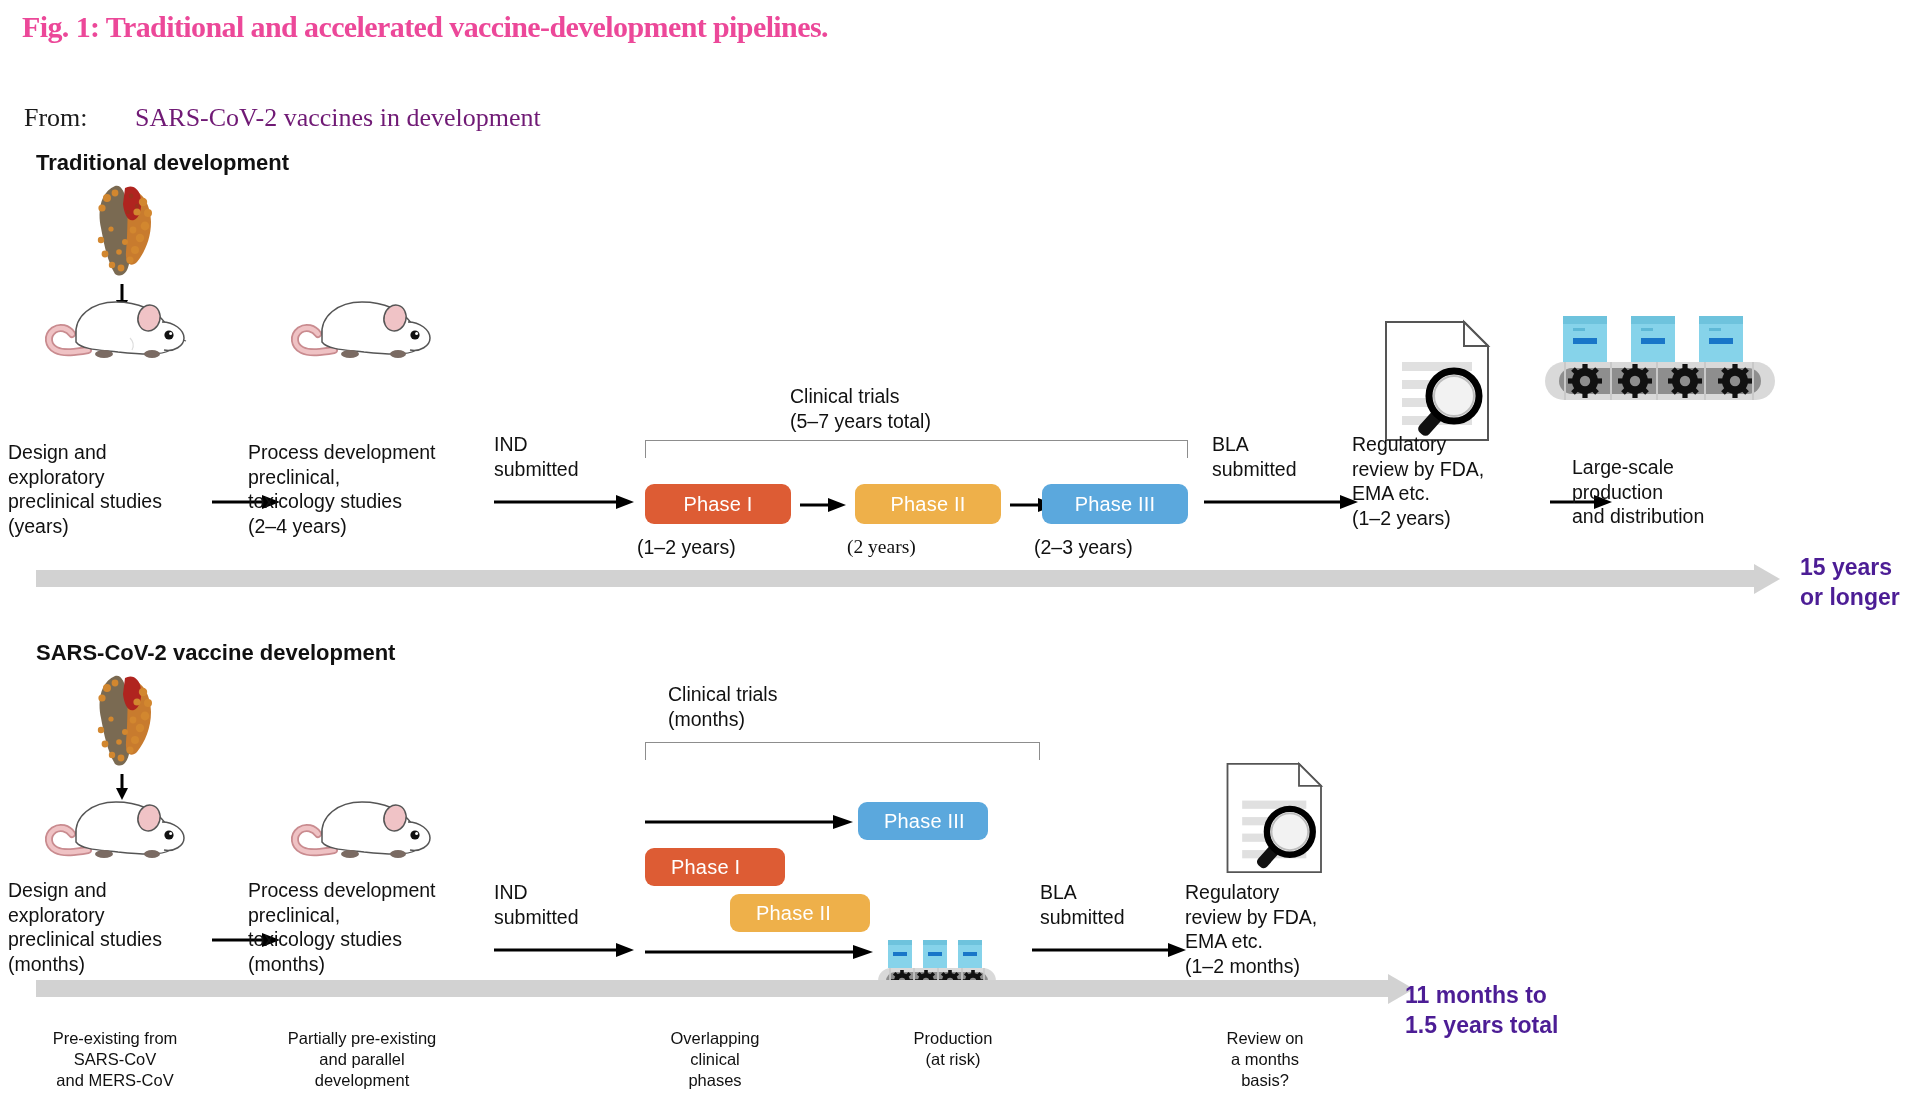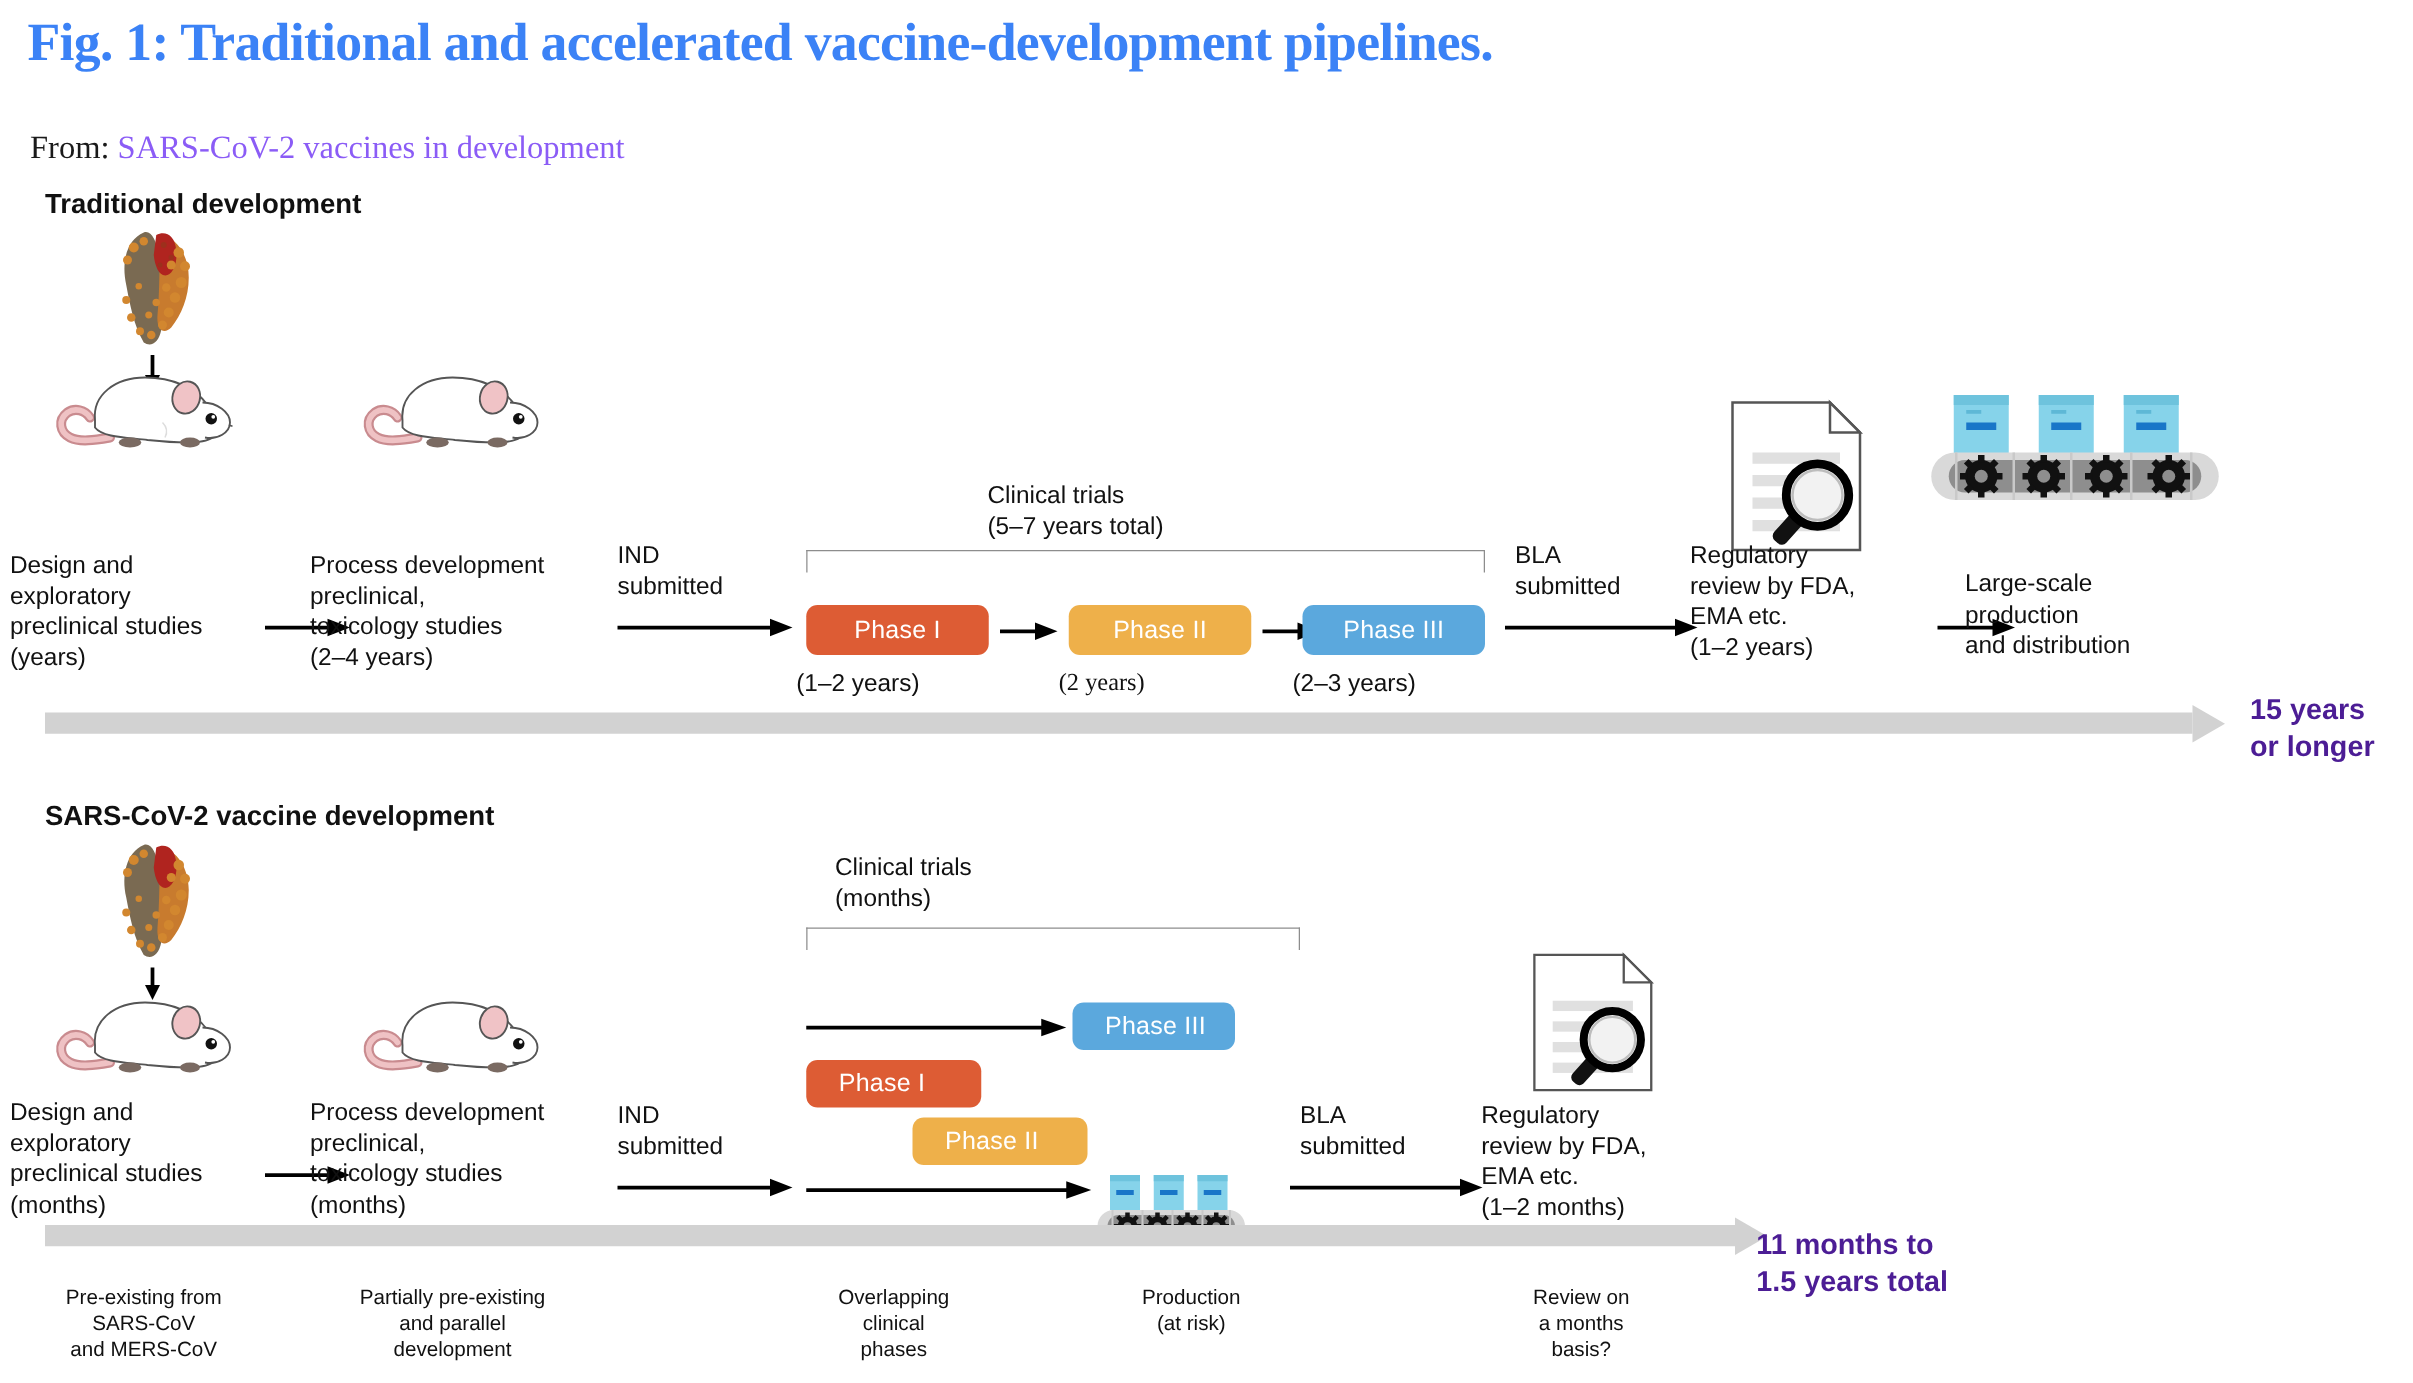--- a/index.html
+++ b/index.html
@@ -11,33 +11,33 @@
     color:#1a1a1a;
     position:relative;
     overflow:hidden;
   }
 
   
   #fig-title {
     position:absolute; left:22px; top:10px;
     font-family:"Liberation Serif", serif;
     font-weight:bold;
-    font-size:43px;
+    font-size:30px;
     letter-spacing:-0.6px;
-    color:#3b82f6;
+    color:#ec4899;
     white-space:nowrap;
   }
   #fig-source {
     position:absolute; left:24px; top:103px;
     font-family:"Liberation Serif", serif;
     font-size:26px;
     color:#1a1a1a;
     white-space:nowrap;
   }
-  #fig-source .link { color:#8b5cf6; }
+  #fig-source .link { color:#701a75;margin-left:41px; }
 
   
   .row-title {
     position:absolute;
     font-size:22px; font-weight:bold; color:#111;
     white-space:nowrap;
   }
   .caption {
     position:absolute;
     font-size:19.5px; line-height:24.5px;

